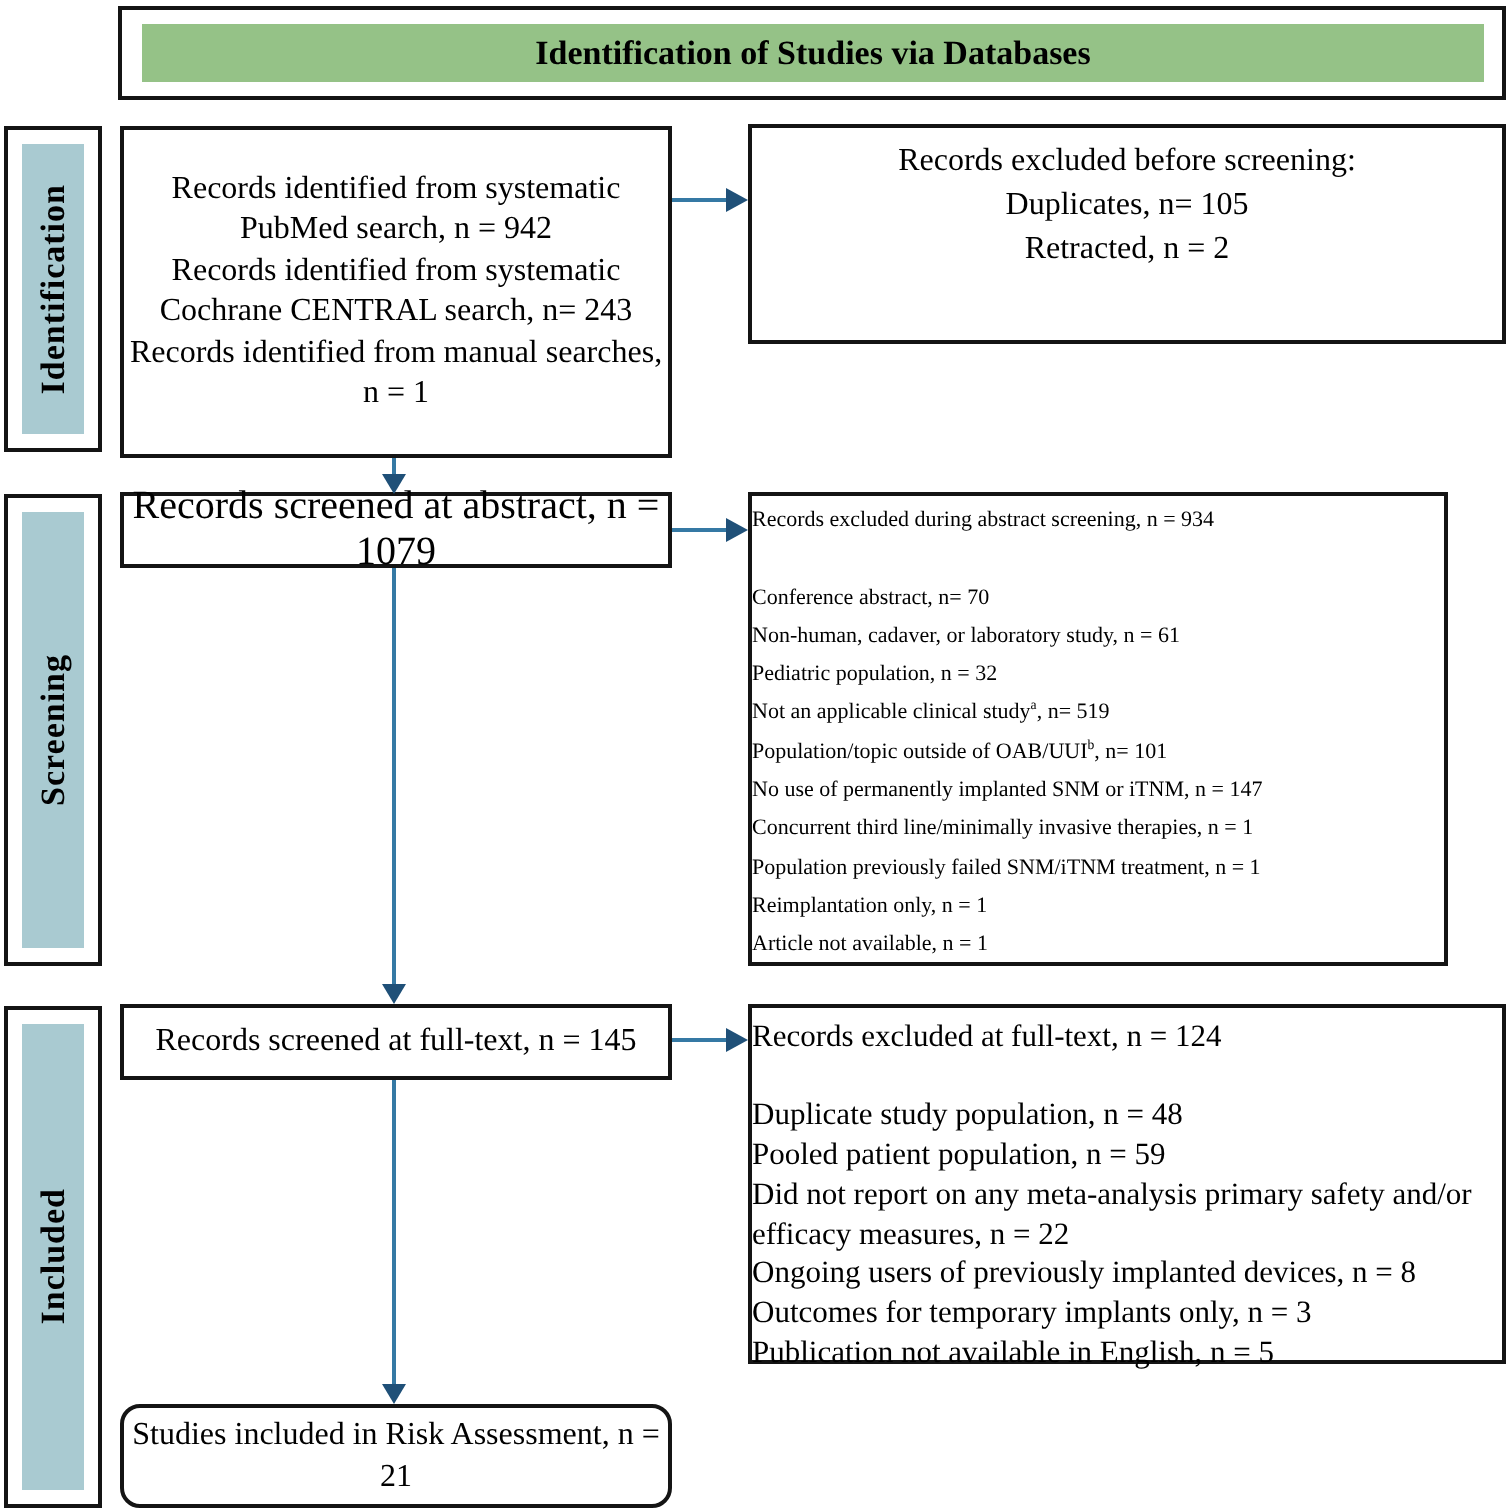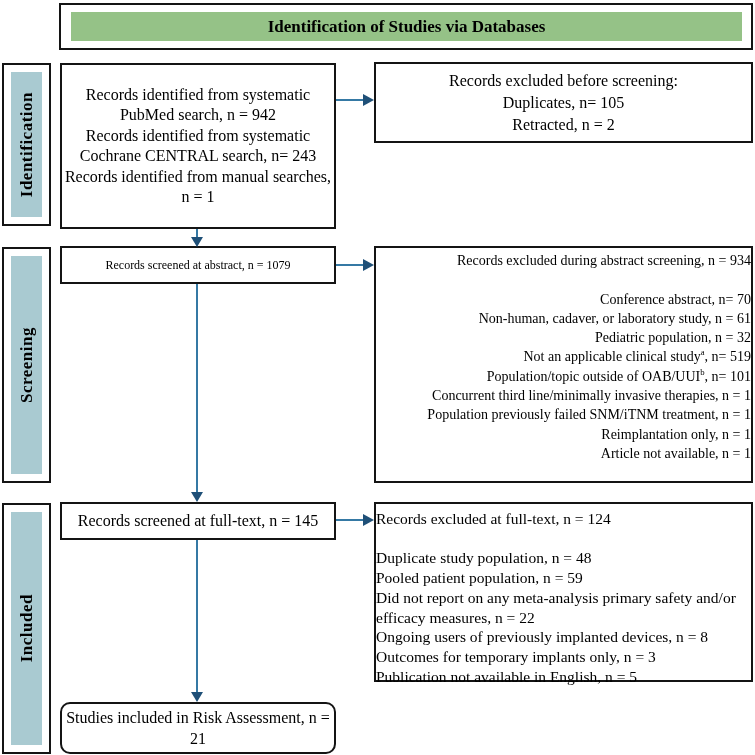--- a/index.html
+++ b/index.html
@@ -64,23 +64,23 @@
     writing-mode: vertical-rl;
     transform: rotate(180deg);
     font-weight: bold;
     font-size: 17px;
     letter-spacing: 0.5px;
     white-space: nowrap;
   }
 
   
   .b-identified { left: 60px; top: 63px; width: 276px; height: 166px; font-size: 16px; line-height: 20.5px; }
-  .b-excl1 { left: 374px; top: 62px; width: 379px; height: 81px; font-size: 16px; line-height: 22px; text-align: center; padding-top: 6px; }
-  .b-abstract { left: 60px; top: 246px; width: 276px; height: 38px; font-size: 12px; }
-  .b-excl2 { left: 374px; top: 246px; width: 379px; height: 237px; font-size: 14px; line-height: 19.3px; text-align: right; padding-top: 3px; }
+  .b-excl1 { left: 374px; top: 62px; width: 379px; height: 110px; font-size: 16px; line-height: 22px; text-align: center; padding-top: 6px; }
+  .b-abstract { left: 60px; top: 246px; width: 276px; height: 38px; font-size: 20px; }
+  .b-excl2 { left: 374px; top: 246px; width: 350px; height: 237px; font-size: 11px; line-height: 19.3px; text-align: left; padding-top: 3px; }
   .b-fulltext { left: 60px; top: 502px; width: 276px; height: 38px; font-size: 16px; }
   .b-excl3 { left: 374px; top: 502px; width: 379px; height: 180px; font-size: 15.5px; line-height: 19.7px; text-align: left; padding-top: 5px; }
   .b-final { left: 60px; top: 702px; width: 276px; height: 52px; font-size: 16px; line-height: 21px; border-radius: 10px; }
 
   .excl-title-gap2 { margin-bottom: 19.3px; }
   .excl-title-gap3 { margin-bottom: 19.7px; }
   .sup { font-size: 0.62em; vertical-align: super; line-height: 0; }
 
   
   .hline { position: absolute; height: 2px; background: var(--arrow-line); }
@@ -156,20 +156,21 @@
     <div>Records screened at abstract, n = 1079</div>
   </div>
 
   <div class="box b-excl2">
     <div class="excl-title-gap2">Records excluded during abstract screening, n = 934</div>
     <div>Conference abstract, n= 70</div>
     <div>Non-human, cadaver, or laboratory study, n = 61</div>
     <div>Pediatric population, n = 32</div>
     <div><span>Not an applicable clinical study</span><span class="sup">a</span><span>, n= 519</span></div>
     <div><span>Population/topic outside of OAB/UUI</span><span class="sup">b</span><span>, n= 101</span></div>
+    <div>No use of permanently implanted SNM or iTNM, n = 147</div>
     <div>Concurrent third line/minimally invasive therapies, n = 1</div>
     <div>Population previously failed SNM/iTNM treatment, n = 1</div>
     <div>Reimplantation only, n = 1</div>
     <div>Article not available, n = 1</div>
   </div>
 
   <div class="box b-fulltext flex-center">
     <div>Records screened at full-text, n = 145</div>
   </div>
 

